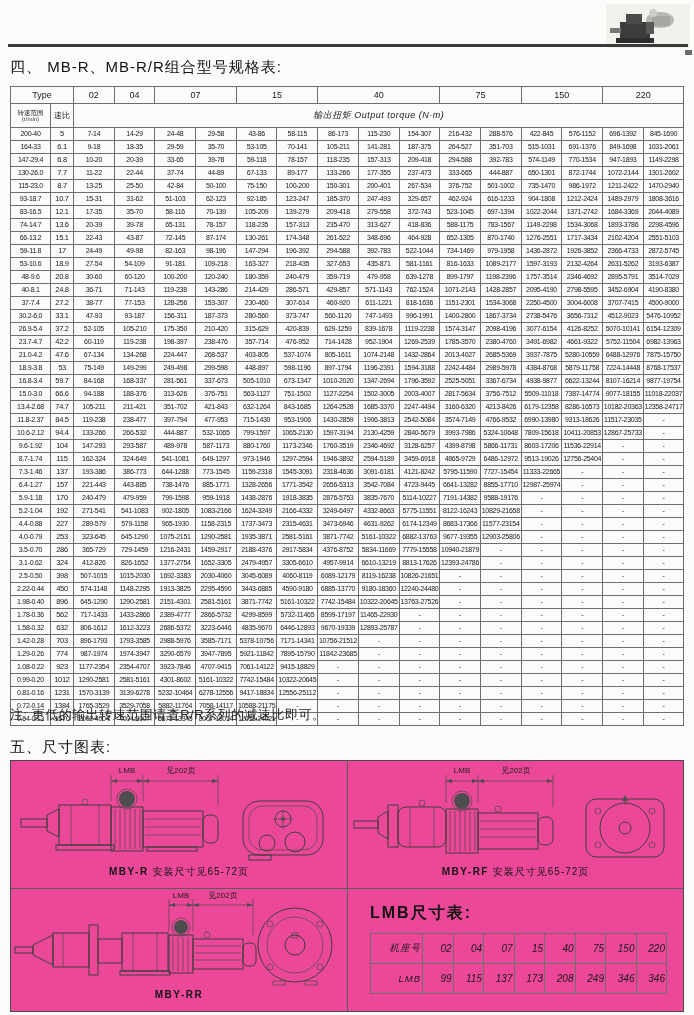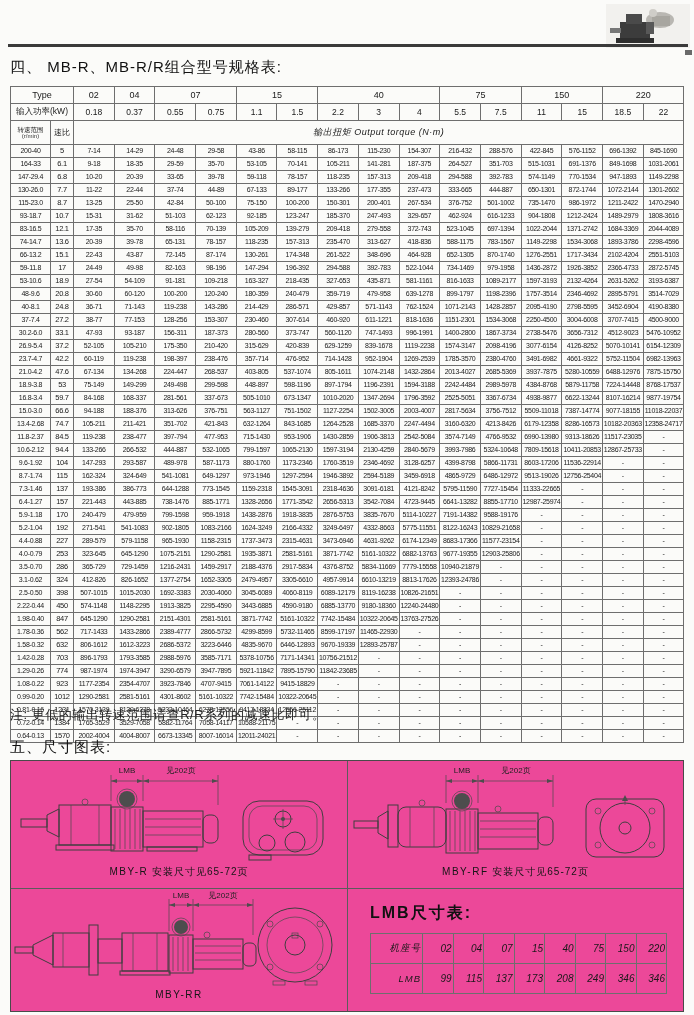--- a/index.html
+++ b/index.html
@@ -37,21 +37,21 @@
   #spec-table tbody td.c-speed{font-size:7px;}
   #spec-table tbody td.c-ratio{font-size:7.5px;}
   
   #dim-box{left:10px;top:760px;width:672px;height:250px;border:1.5px solid #4a4a4a;background:#ec4899;}
   .dim-cell{position:absolute;overflow:hidden;}
   #cell-tl{left:0;top:0;width:336px;height:127px;border-right:1px solid #5c5c5c;border-bottom:1px solid #5c5c5c;}
   #cell-tr{left:337px;top:0;width:335px;height:127px;border-bottom:1px solid #5c5c5c;}
   #cell-bl{left:0;top:128px;width:336px;height:122px;border-right:1px solid #5c5c5c;}
   #cell-br{left:337px;top:128px;width:335px;height:122px;}
   .panel-caption{position:absolute;width:100%;text-align:center;font-size:10px;color:#151515;letter-spacing:1px;}
-  .cap-model{font-weight:normal;letter-spacing:1.5px;}
+  .cap-model{font-weight:bold;letter-spacing:1.5px;}
   svg{display:block;}
   .ln{stroke:#3f3f3f;stroke-width:1;fill:none;}
   .lnt{stroke:#4a4a4a;stroke-width:0.7;fill:none;}
   .filld{fill:#4d4d4d;stroke:none;}
   .dimtxt{font-size:8px;fill:#222;font-family:"Liberation Sans","DejaVu Sans",sans-serif;}
   
   #lmb-title{left:22px;top:14px;font-size:16px;font-weight:bold;letter-spacing:2px;color:#111;}
   #lmb-table{left:22px;top:44px;width:296px;border:1.2px solid #555;}
   #lmb-table td{border:1px solid #6e6e6e;text-align:right;height:27px;font-size:10px;color:#191919;font-style:italic;}
   #lmb-table td.lbl{font-size:9.5px;letter-spacing:1px;}
@@ -104,38 +104,20 @@
         <th colspan="2">Type</th>
         <th colspan="1">02</th>
         <th colspan="1">04</th>
         <th colspan="2">07</th>
         <th colspan="2">15</th>
         <th colspan="3">40</th>
         <th colspan="2">75</th>
         <th colspan="2">150</th>
         <th colspan="2">220</th>
       </tr>
-      <tr class="r2">
-        <th colspan="2">输入功率(kW)</th>
-        <th>0.18</th>
-        <th>0.37</th>
-        <th>0.55</th>
-        <th>0.75</th>
-        <th>1.1</th>
-        <th>1.5</th>
-        <th>2.2</th>
-        <th>3</th>
-        <th>4</th>
-        <th>5.5</th>
-        <th>7.5</th>
-        <th>11</th>
-        <th>15</th>
-        <th>18.5</th>
-        <th>22</th>
-      </tr>
       <tr class="r3">
         <th class="hd-speed">
           <div>转速范围</div>
           <div class="sub">(r/min)</div>
         </th>
         <th>速比</th>
         <th colspan="15" class="hd-torque">输出扭矩 Output torque (N·m)</th>
       </tr>
     </thead>
     <tbody>
@@ -818,21 +800,21 @@
           <td class="c-torque">12240-24480</td>
           <td class="c-torque">-</td>
           <td class="c-torque">-</td>
           <td class="c-torque">-</td>
           <td class="c-torque">-</td>
           <td class="c-torque">-</td>
           <td class="c-torque">-</td>
         </tr>
         <tr>
           <td class="c-speed">1.98-0.40</td>
-          <td class="c-ratio">847</td>
+          <td class="c-ratio">896</td>
           <td class="c-torque">645-1290</td>
           <td class="c-torque">1290-2581</td>
           <td class="c-torque">2151-4301</td>
           <td class="c-torque">2581-5161</td>
           <td class="c-torque">3871-7742</td>
           <td class="c-torque">5161-10322</td>
           <td class="c-torque">7742-15484</td>
           <td class="c-torque">10322-20645</td>
           <td class="c-torque">13763-27526</td>
           <td class="c-torque">-</td>

